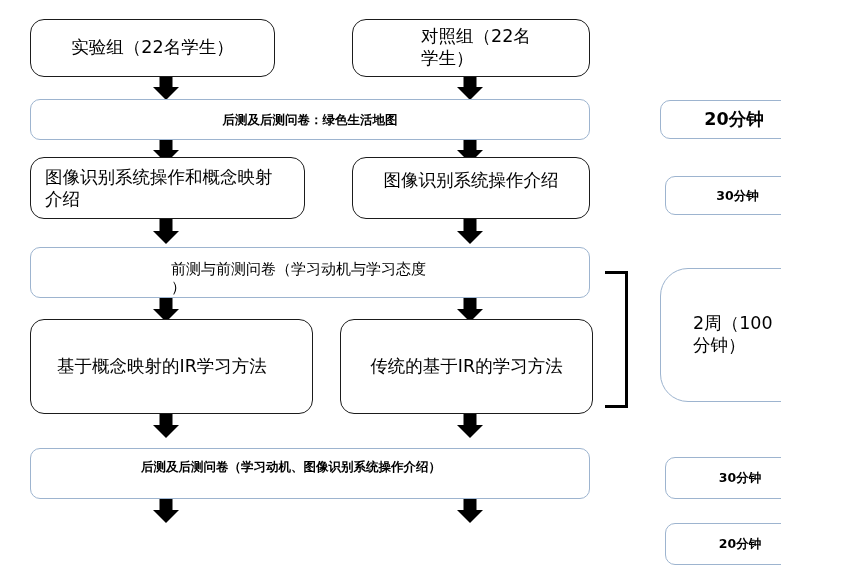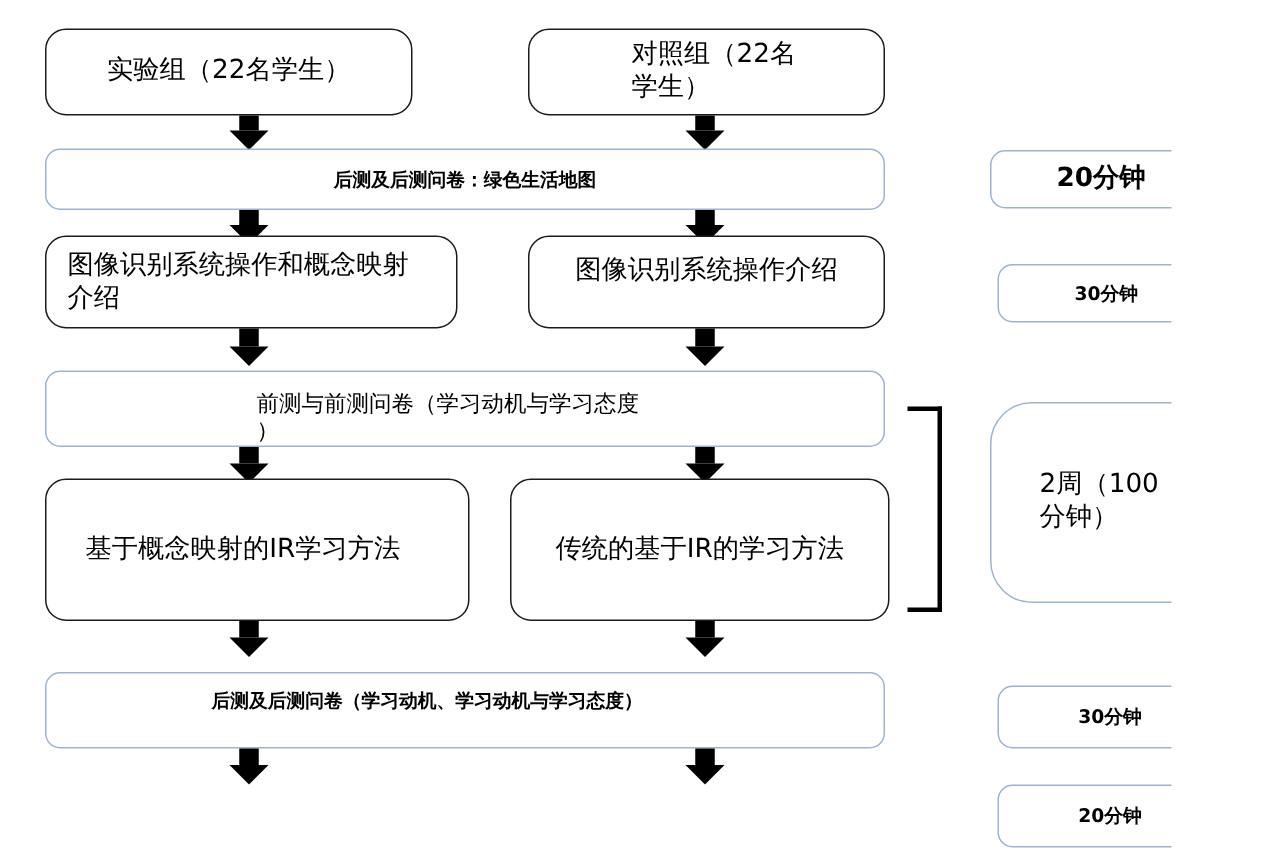--- a/index.html
+++ b/index.html
@@ -182,21 +182,21 @@
   <div class="arrow" style="left:166px; top:414px;">
     <div class="stem" style="width:13px; height:11px;"></div>
     <div class="head" style="top:11px;"></div>
   </div>
   <div class="arrow" style="left:470px; top:414px;">
     <div class="stem" style="width:13px; height:11px;"></div>
     <div class="head" style="top:11px;"></div>
   </div>
 
   <div class="node blue c-left pad-l f-small" style="left:30px; top:448px; width:560px; height:51px; align-items:flex-start; padding-top:10px; padding-left:110px;">
-    <span class="txt">后测及后测问卷（学习动机、学习动机与学习态度）</span>
+    <span class="txt">后测及后测问卷（学习动机、图像识别系统操作介绍）</span>
   </div>
 
   <div class="node blue c-center pad-c f-small" style="left:665px; top:457px; width:150px; height:42px;">
     <span class="txt">30分钟</span>
   </div>
 
   <div class="arrow" style="left:166px; top:499px;">
     <div class="stem" style="width:13px; height:11px;"></div>
     <div class="head" style="top:11px;"></div>
   </div>

